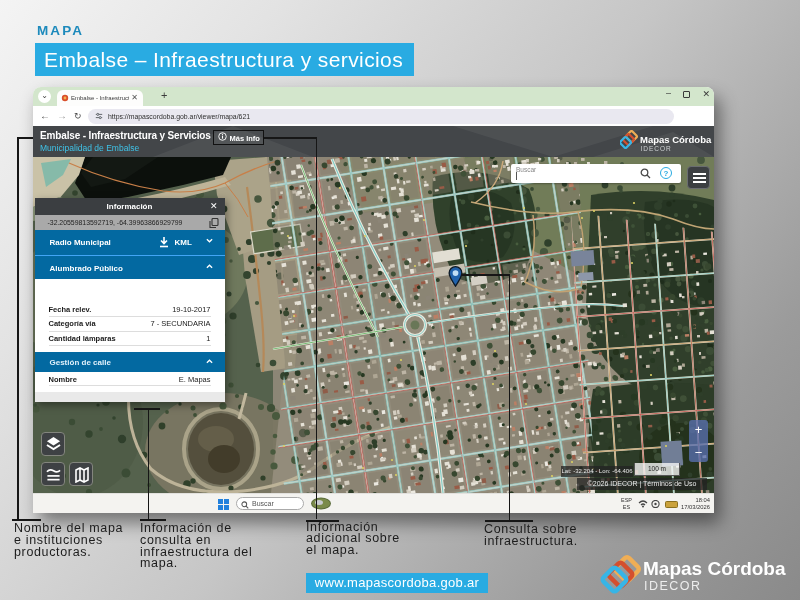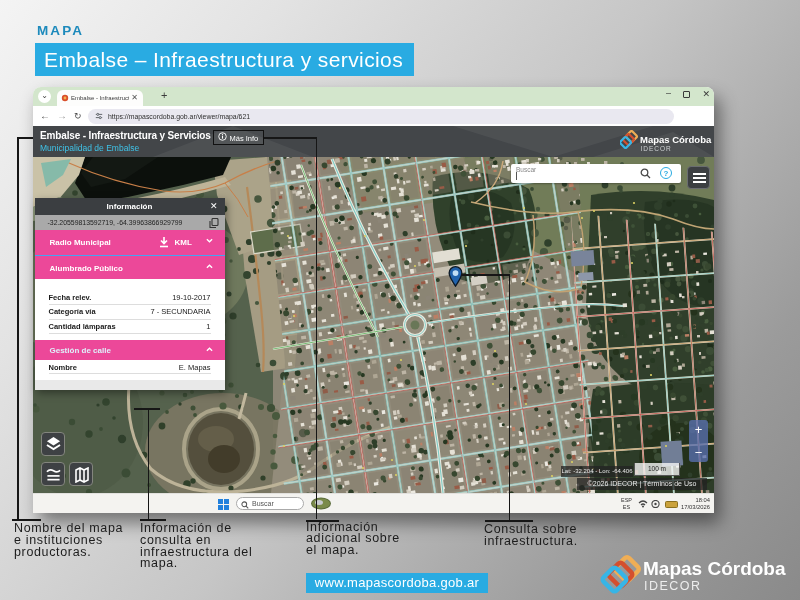--- a/index.html
+++ b/index.html
@@ -13,29 +13,29 @@
 .tab{left:24px;top:3px;width:86px;height:16px;background:#fdfdfc;border-radius:6px 6px 0 0;font-size:6px;color:#3c3c3c;line-height:16px;overflow:hidden;white-space:nowrap}
 .tabttl{position:absolute;left:14px;top:0;white-space:nowrap}
 .circbtn{left:5px;top:2.5px;width:13px;height:13px;background:#fff;border-radius:50%;color:#444;font-size:8px;text-align:center;line-height:12px}
 .toolbar{left:0;top:19px;width:681px;height:20px;background:#fff}
 .urlpill{left:55px;top:2.5px;width:586px;height:15px;background:#e9e8f0;border-radius:8px;font-size:6.9px;color:#2f2f2f;line-height:15px}
 .navic{color:#4a4a4a;font-size:10px;line-height:20px}
 .appheader{left:0;top:39px;width:681px;height:31px;background:#434649;overflow:hidden}
 .hpat{position:absolute;opacity:.05;fill:#fff}
 .htitle{position:absolute;left:7px;top:3.5px;font-size:10px;font-weight:bold;color:#fff;letter-spacing:-0.15px;white-space:nowrap}
 .hsub{position:absolute;left:7px;top:17px;font-size:8.5px;color:#3fc3e8}
-.masinfo{position:absolute;left:179.5px;top:3.8px;width:51px;height:15px;border:1.6px solid #111;color:#fff;font-size:7.5px;font-weight:normal;background:rgba(255,255,255,.04)}
+.masinfo{position:absolute;left:179.5px;top:3.8px;width:51px;height:15px;border:1.6px solid #111;color:#fff;font-size:7.5px;font-weight:bold;background:rgba(255,255,255,.04)}
 .mapwrap{left:0;top:70px;width:681px;height:336px;overflow:hidden;background:#8d8a72}
 .mapwrap>svg{filter:saturate(.82) brightness(.985)}
 .taskbar{left:0;top:406px;width:681px;height:20px;background:#f4f3f0;border-top:1px solid #e2e1de}
 
 .ipanel{left:1.5px;top:111px;width:190px;box-shadow:2px 3px 8px rgba(0,0,0,.4);font-size:7.5px}
 .iphead{height:17px;background:#3b3e41;color:#fff;text-align:center;font-weight:bold;font-size:8px;line-height:17px;position:relative}
 .ipcoord{height:15px;background:#a9a9a9;color:#1f1f1f;font-size:6.9px;line-height:15px;padding-left:13px;position:relative}
-.iprow{height:24.5px;background:#ec4899;color:#fff;font-weight:bold;position:relative;font-size:8px}
+.iprow{height:24.5px;background:#0369a1;color:#fff;font-weight:bold;position:relative;font-size:8px}
 .iprow .lbl{position:absolute;left:15px;top:8px}
 .ipwhite{background:#fff;position:relative}
 .kv{position:relative;height:14.5px;line-height:14.5px;border-bottom:1px solid #ddd;margin:0 14px;font-size:7.5px;color:#1a1a1a}
 .kv b{font-weight:bold}
 .kv .v{position:absolute;right:0;top:0}
 .chev{position:absolute;right:12px;top:7px;width:7px;height:7px}
 
 .searchbox{left:478px;top:7px;width:170px;height:18.5px;background:#fff;border-radius:2px;box-shadow:0 1px 2px rgba(0,0,0,.3)}
 .hambtn{left:654px;top:8.5px;width:23px;height:23.5px;background:#3c3f42;border:1px solid #6a6d70;border-radius:4px}
 .mbtn{width:24px;height:24px;background:#3e4144;border:1px solid #83857e;border-radius:4px}
@@ -2648,21 +2648,21 @@
       <svg class="chev" viewBox="0 0 8 8">
           <path d="M1,2.5 L4,5.5 7,2.5" stroke="#fff" stroke-width="1.5" fill="none"></path>
         </svg>
     </div>
     <div class="iprow" style="border-top:1px solid #42a5f5">
         <span class="lbl">Alumbrado Público</span>
       <svg class="chev" viewBox="0 0 8 8">
           <path d="M1,5.5 L4,2.5 7,5.5" stroke="#fff" stroke-width="1.5" fill="none"></path>
         </svg>
     </div>
-    <div class="ipwhite" style="padding-top:8px">
+    <div class="ipwhite" style="padding-top:20px">
       <div class="kv" style="height:18px;line-height:21px"><b>Fecha relev.</b><span class="v">19-10-2017</span></div>
       <div class="kv"><b>Categoría vía</b><span class="v">7 - SECUNDARIA</span></div>
       <div class="kv"><b>Cantidad lámparas</b><span class="v">1</span></div>
       <div style="height:6px"></div>
     </div>
     <div class="iprow" style="height:20px">
         <span class="lbl" style="top:6px;color:#dff0fb">Gestión de calle</span>
       <svg class="chev" style="top:6px" viewBox="0 0 8 8">
           <path d="M1,5.5 L4,2.5 7,5.5" stroke="#fff" stroke-width="1.5" fill="none"></path>
         </svg>

